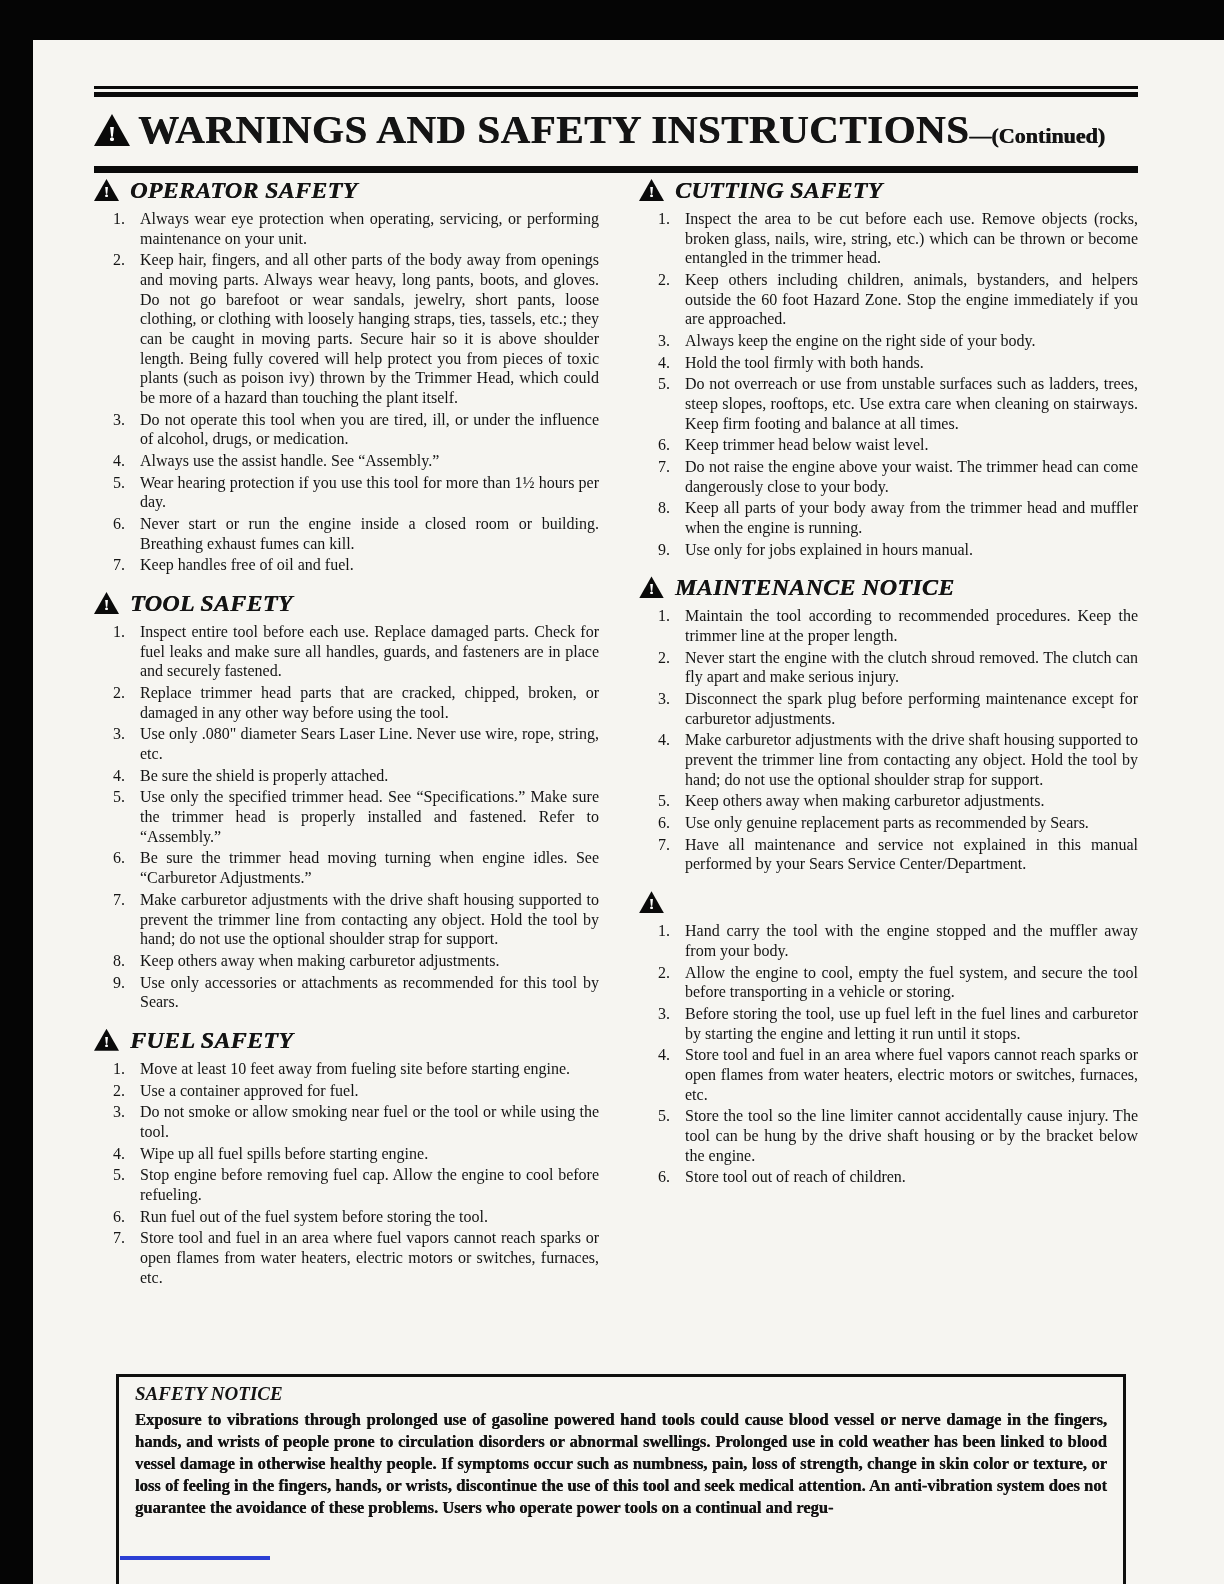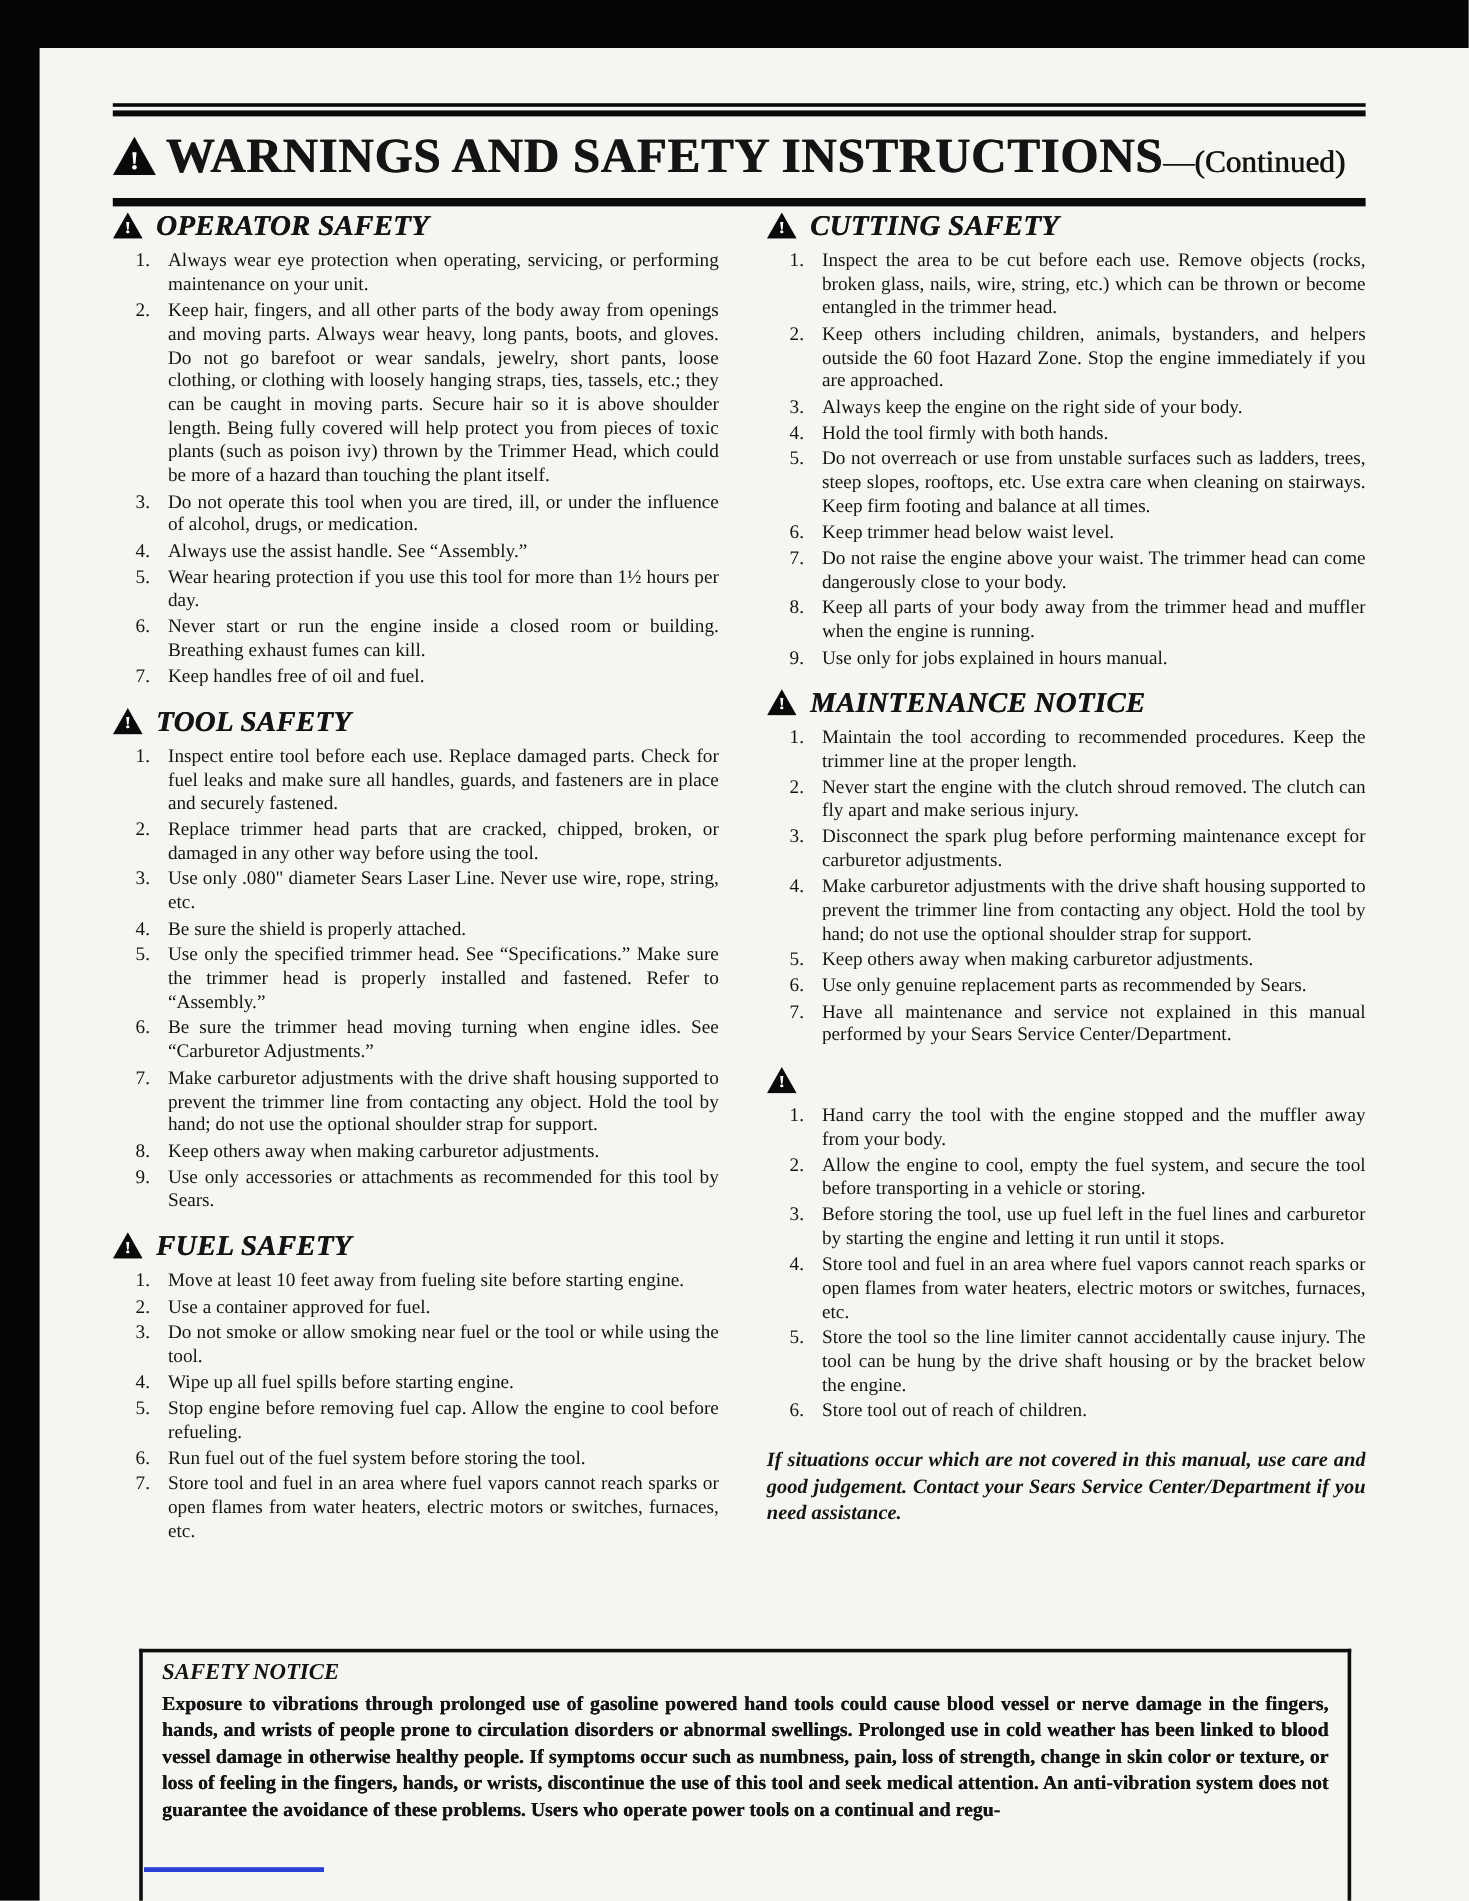--- a/index.html
+++ b/index.html
@@ -16,21 +16,21 @@
   .page{position:absolute;left:94px;top:86px;width:1044px;}
 
   
   .rule-top{height:3px;border-top:3px solid #0a0a0a;border-bottom:5px solid #0a0a0a;}
   .rule-bottom{height:0;border-top:7px solid #0a0a0a;margin-top:4px;}
   h1.page-title{
     margin:10px 0 8px;font-size:41px;line-height:44px;font-weight:bold;
     letter-spacing:0.5px;white-space:nowrap;
     text-shadow:0.6px 0 0 currentColor;
   }
-  .title-suffix{font-size:26px;font-weight:normal;letter-spacing:0;}
+  .title-suffix{font-size:22px;font-weight:bold;letter-spacing:0;}
 
   
   .warn-tri{
     display:inline-block;position:relative;background:#0a0a0a;
     clip-path:polygon(50% 0,100% 100%,0 100%);
   }
   .warn-tri .excl{
     position:absolute;left:0;right:0;bottom:1px;text-align:center;
     color:#fff;font-weight:bold;line-height:1;font-style:normal;
   }
@@ -154,21 +154,20 @@
         </ol>
         <h2 class="sec-head"><span class="warn-tri small"><span class="excl">!</span></span></h2>
         <ol class="sec-list">
           <li>Hand carry the tool with the engine stopped and the muffler away from your body.</li>
           <li>Allow the engine to cool, empty the fuel system, and secure the tool before transporting in a vehicle or storing.</li>
           <li>Before storing the tool, use up fuel left in the fuel lines and carburetor by starting the engine and letting it run until it stops.</li>
           <li>Store tool and fuel in an area where fuel vapors cannot reach sparks or open flames from water heaters, electric motors or switches, furnaces, etc.</li>
           <li>Store the tool so the line limiter cannot accidentally cause injury. The tool can be hung by the drive shaft housing or by the bracket below the engine.</li>
           <li>Store tool out of reach of children.</li>
         </ol>
-        <p class="closing-note">If situations occur which are not covered in this manual, use care and good judgement. Contact your Sears Service Center/Department if you need assistance.</p>
       </div>
   </div>
 
   <div class="notice-box">
     <div class="notice-title">SAFETY NOTICE</div>
     <div class="notice-body">Exposure to vibrations through prolonged use of gasoline powered hand tools could cause blood vessel or nerve damage in the fingers, hands, and wrists of people prone to circulation disorders or abnormal swellings. Prolonged use in cold weather has been linked to blood vessel damage in otherwise healthy people. If symptoms occur such as numbness, pain, loss of strength, change in skin color or texture, or loss of feeling in the fingers, hands, or wrists, discontinue the use of this tool and seek medical attention. An anti-vibration system does not guarantee the avoidance of these problems. Users who operate power tools on a continual and regu-</div>
   </div>
 
 </div>
 

